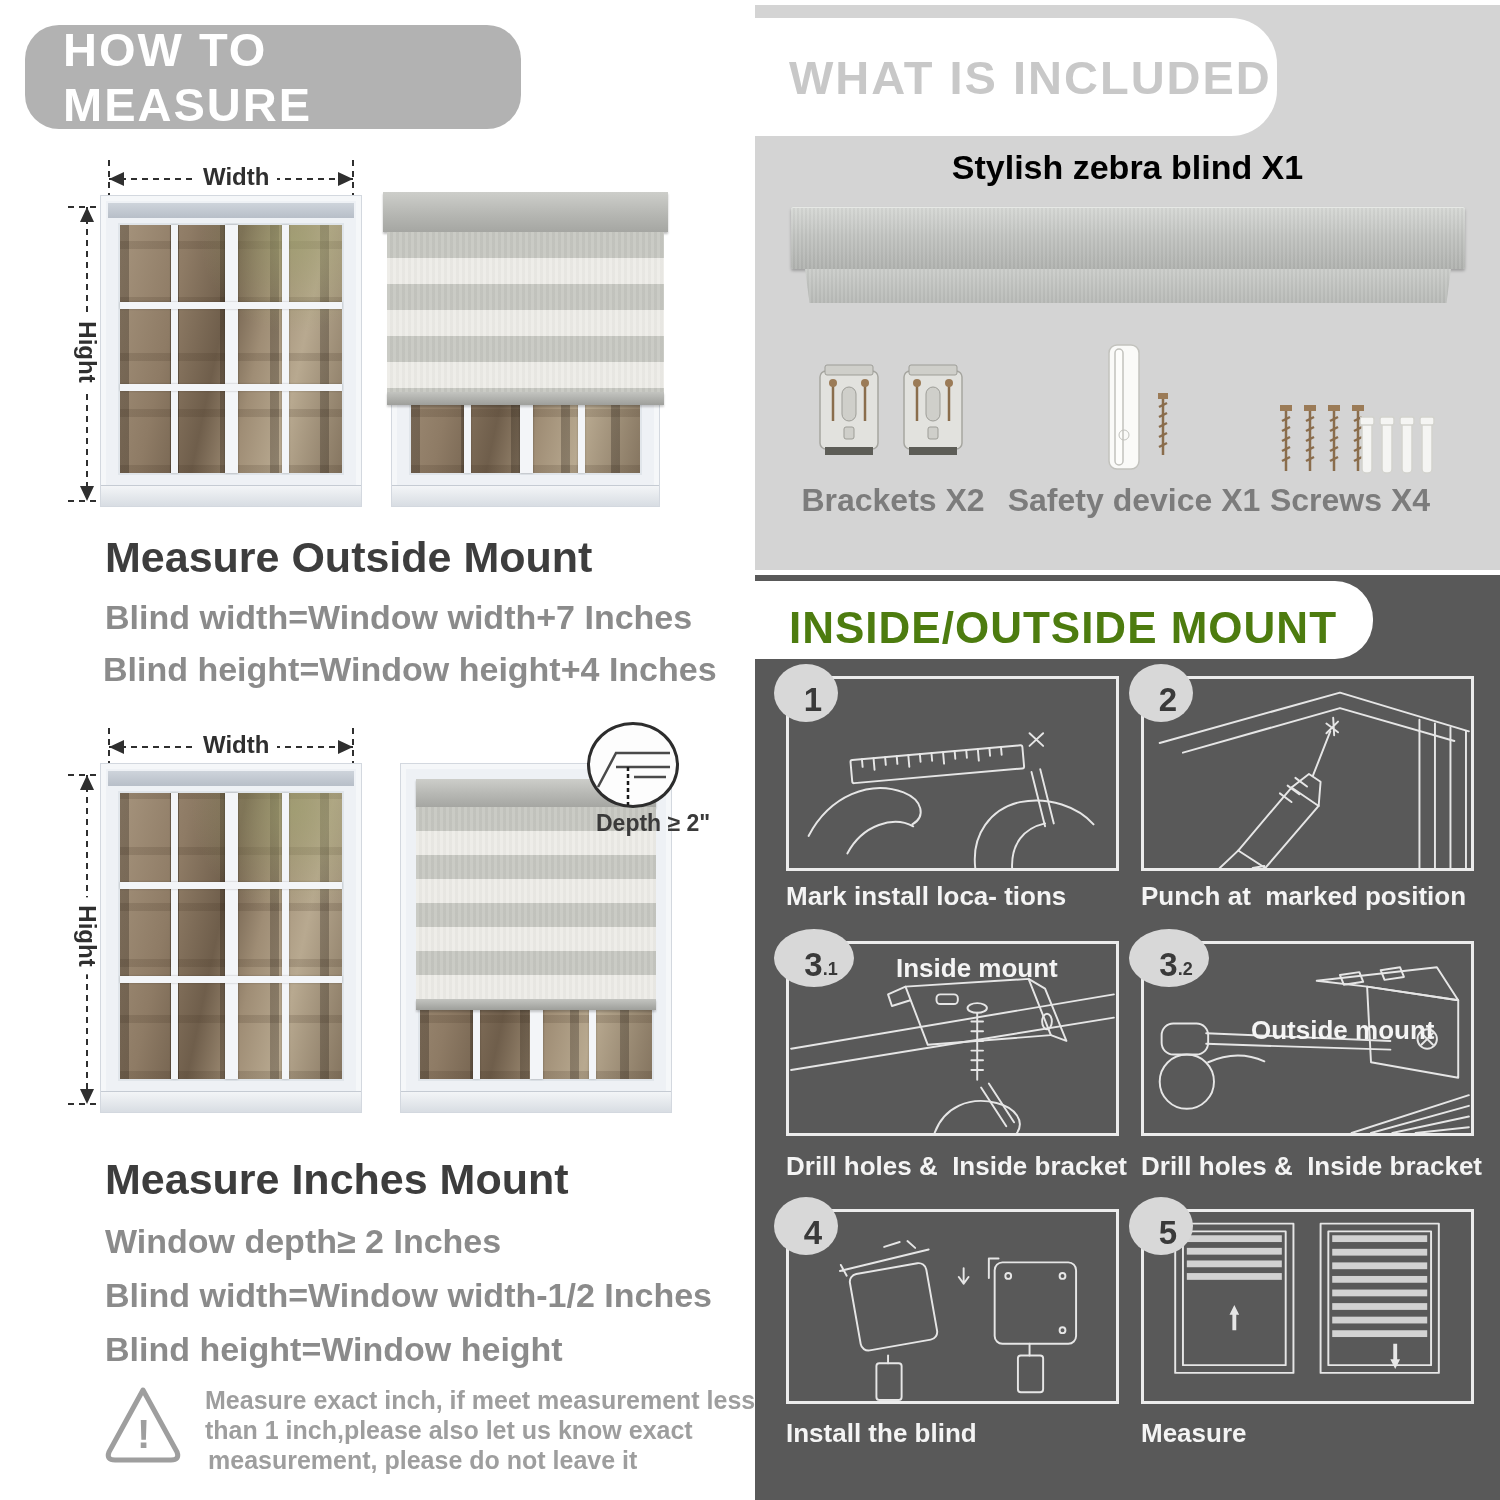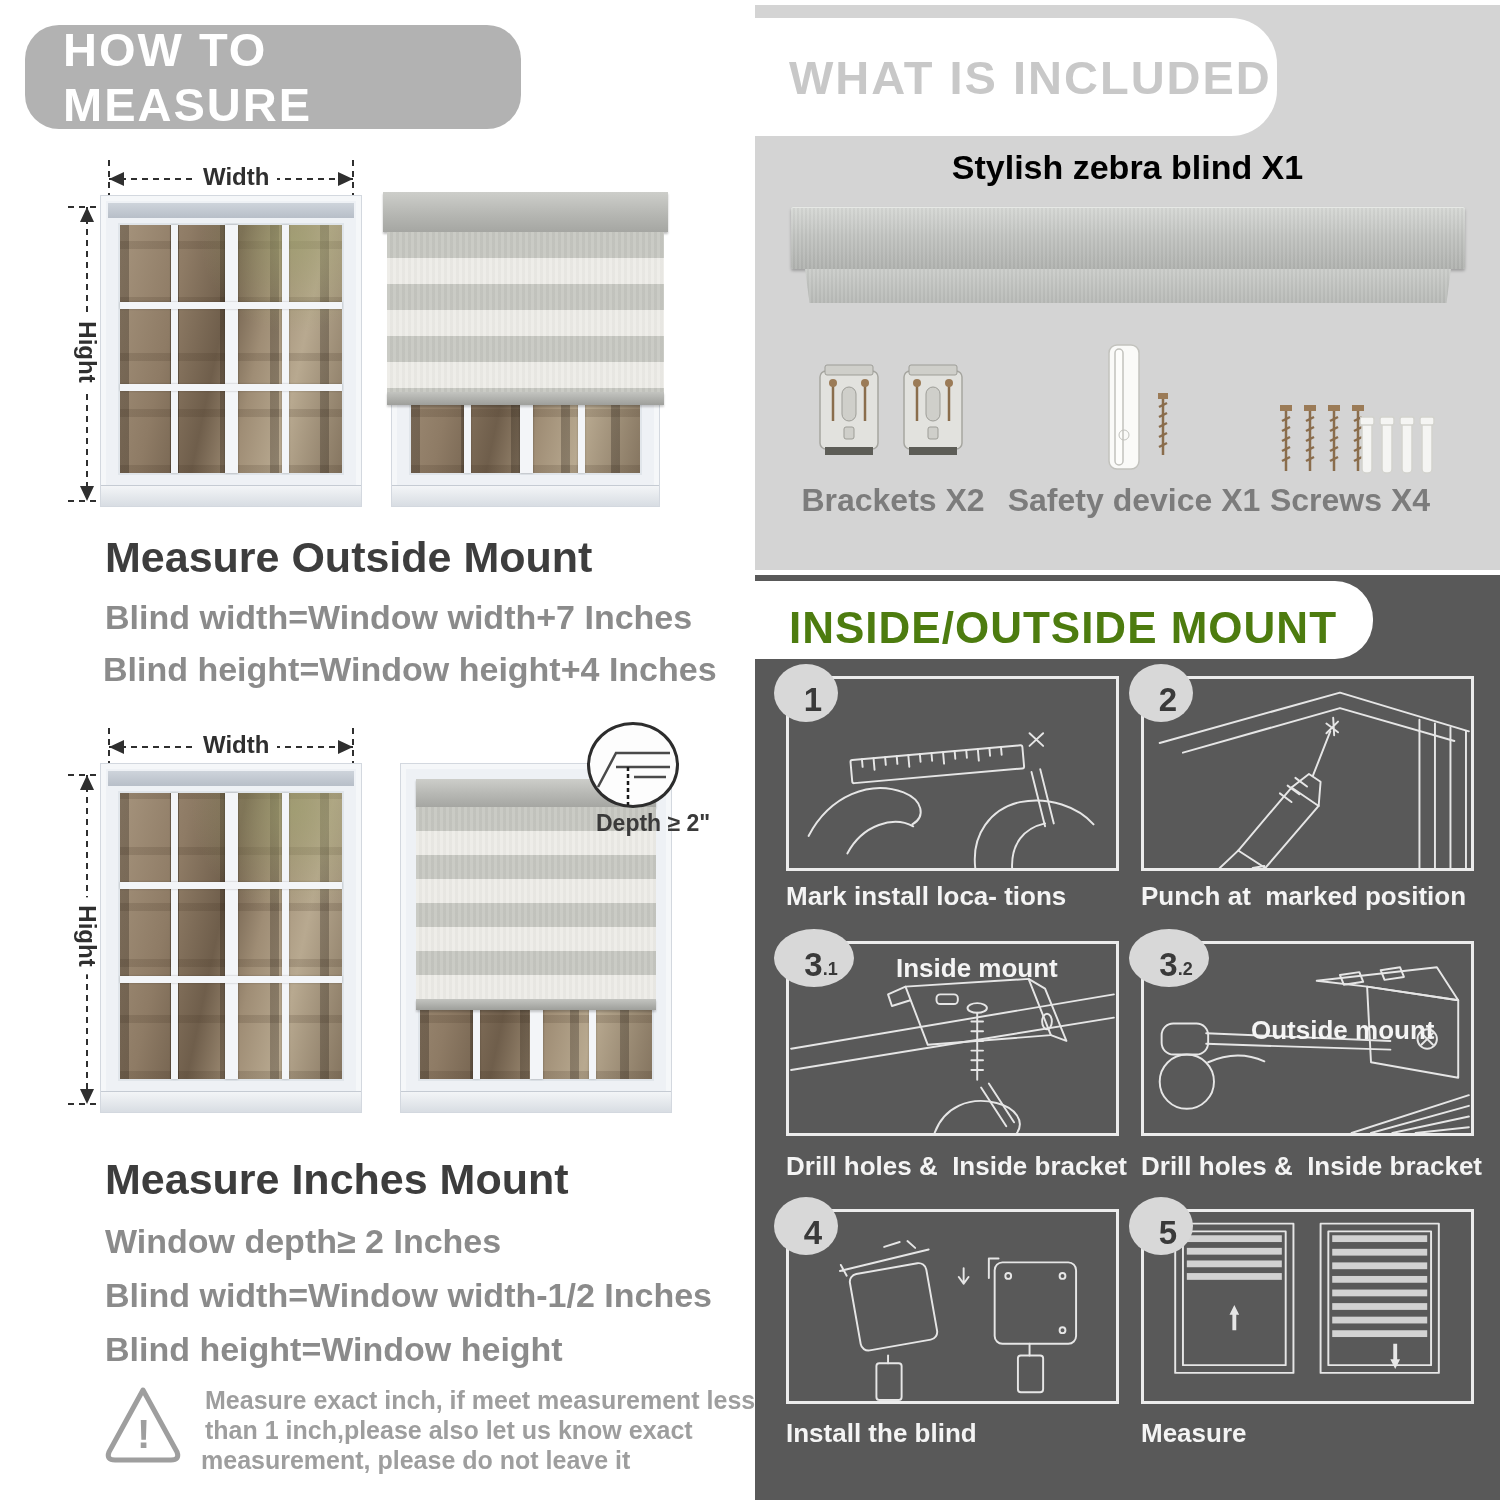--- a/index.html
+++ b/index.html
@@ -219,21 +219,21 @@
   <div class="abs sec-line" style="left:105px;top:1222px;">Window depth≥ 2 Inches</div>
   <div class="abs sec-line" style="left:105px;top:1276px;">Blind width=Window width-1/2 Inches</div>
   <div class="abs sec-line" style="left:105px;top:1330px;">Blind height=Window height</div>
 
   <svg class="abs warn" style="left:100px;top:1382px;" width="86" height="86">
     <path d="M43,8 L77,70 Q80,78 71,78 L15,78 Q6,78 9,70 Z"></path>
   </svg>
   <span class="warn-bang abs" style="left:137px;top:1412px;">!</span>
   <div class="abs warn-line" style="left:205px;top:1385px;">Measure exact inch, if meet measurement less</div>
   <div class="abs warn-line" style="left:205px;top:1415px;">than 1 inch,please also let us know exact</div>
-  <div class="abs warn-line" style="left:201px;top:1445px;text-align:right;">measurement, please do not leave it</div>
+  <div class="abs warn-line" style="left:208px;top:1445px;text-align:right;">measurement, please do not leave it</div>
 
   <div class="abs light-panel">
     <div class="included-header">
       <span>WHAT IS INCLUDED</span>
     </div>
     <div class="blind-label">Stylish zebra blind X1</div>
 
     <div class="headrail-main"></div>
     <div class="headrail-valance"></div>
 

